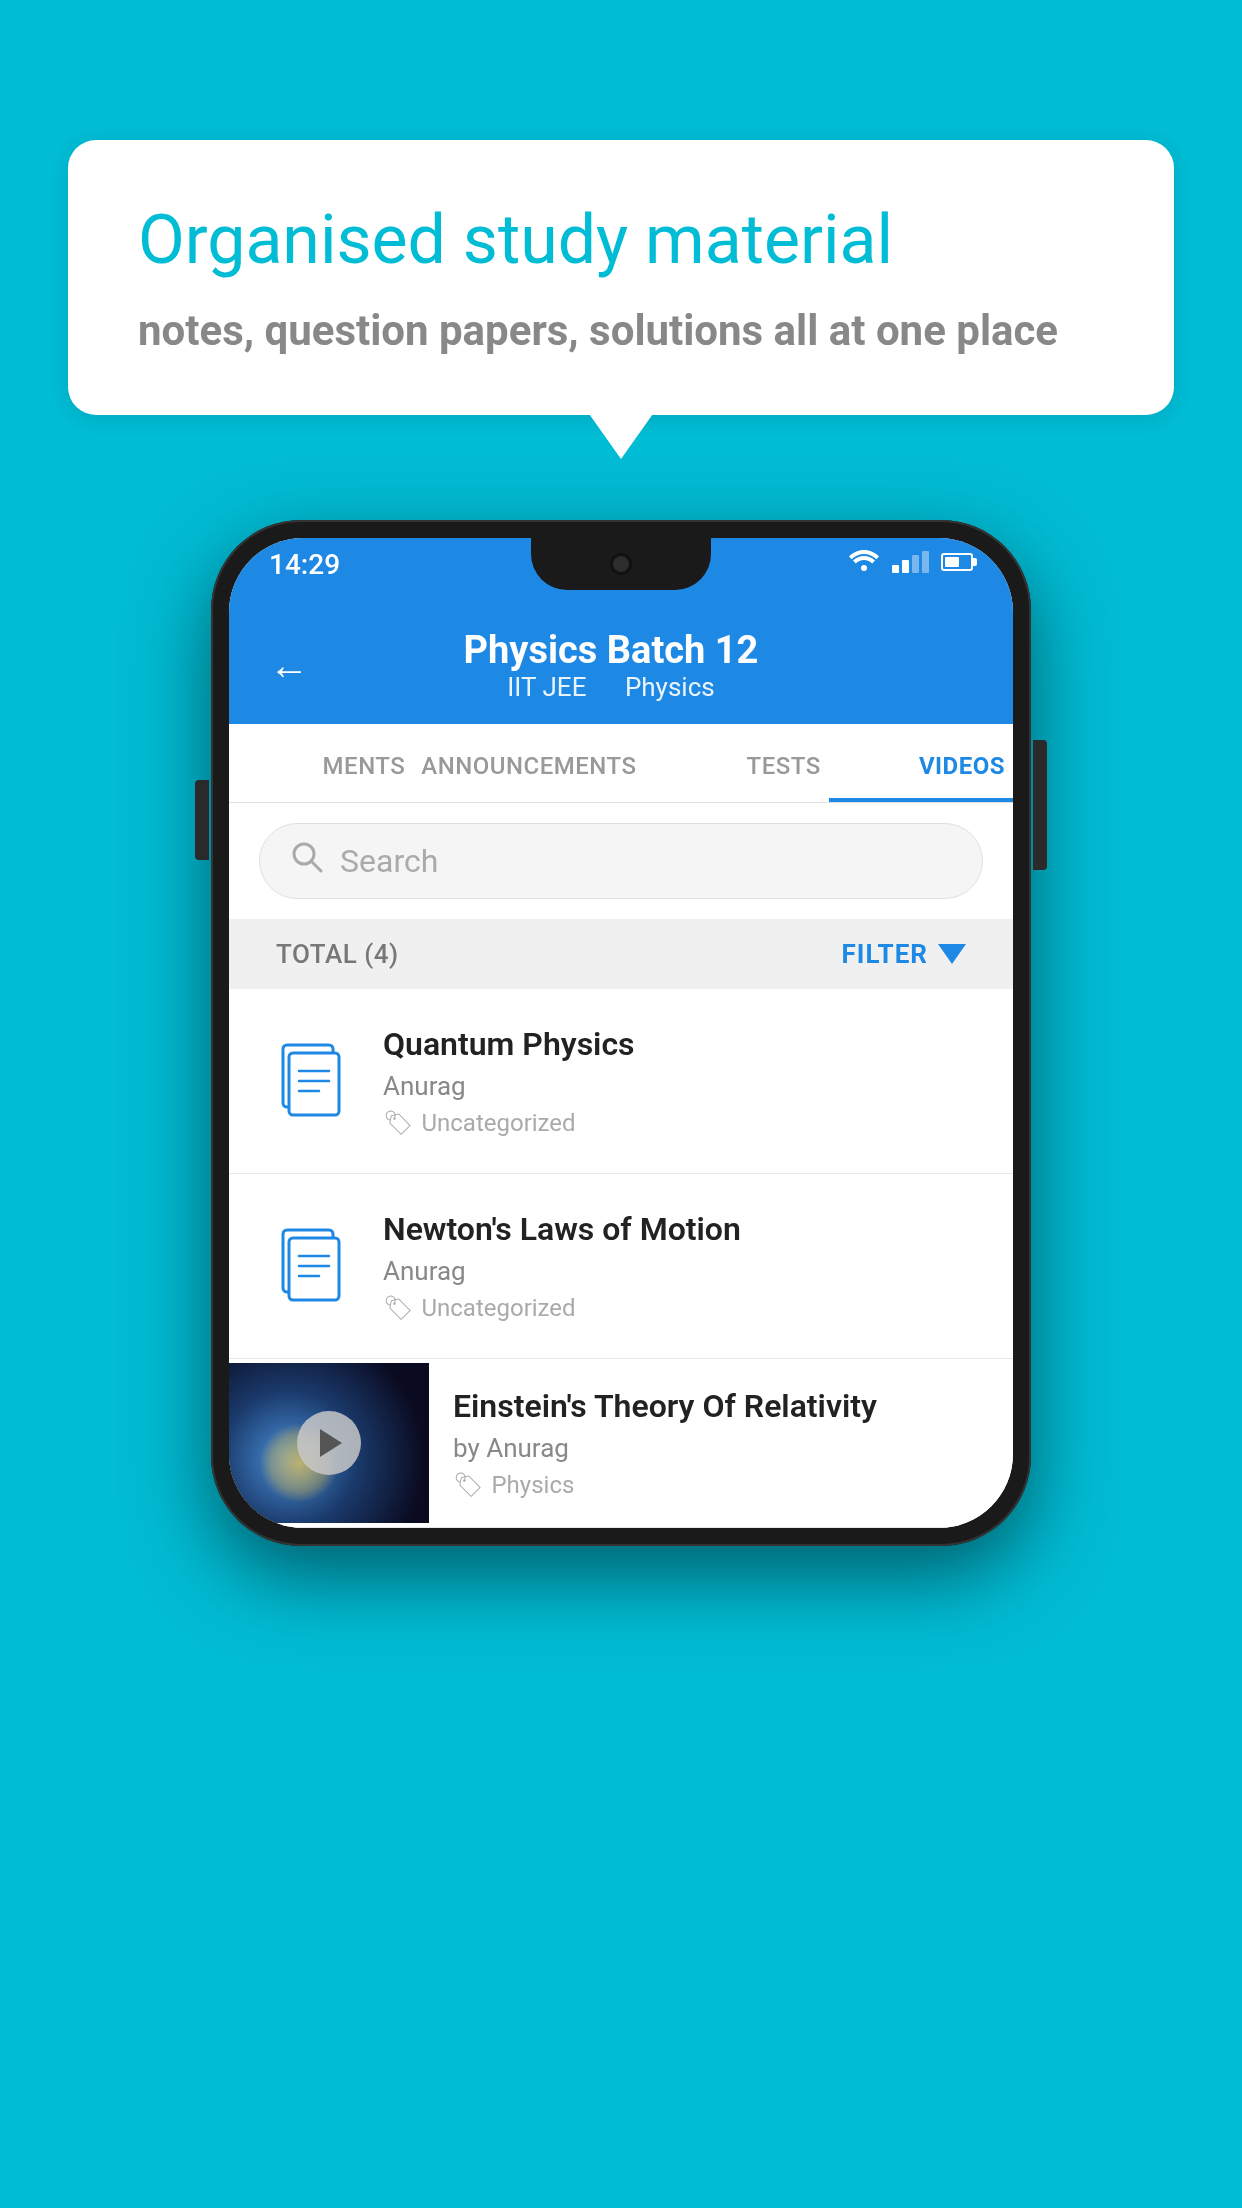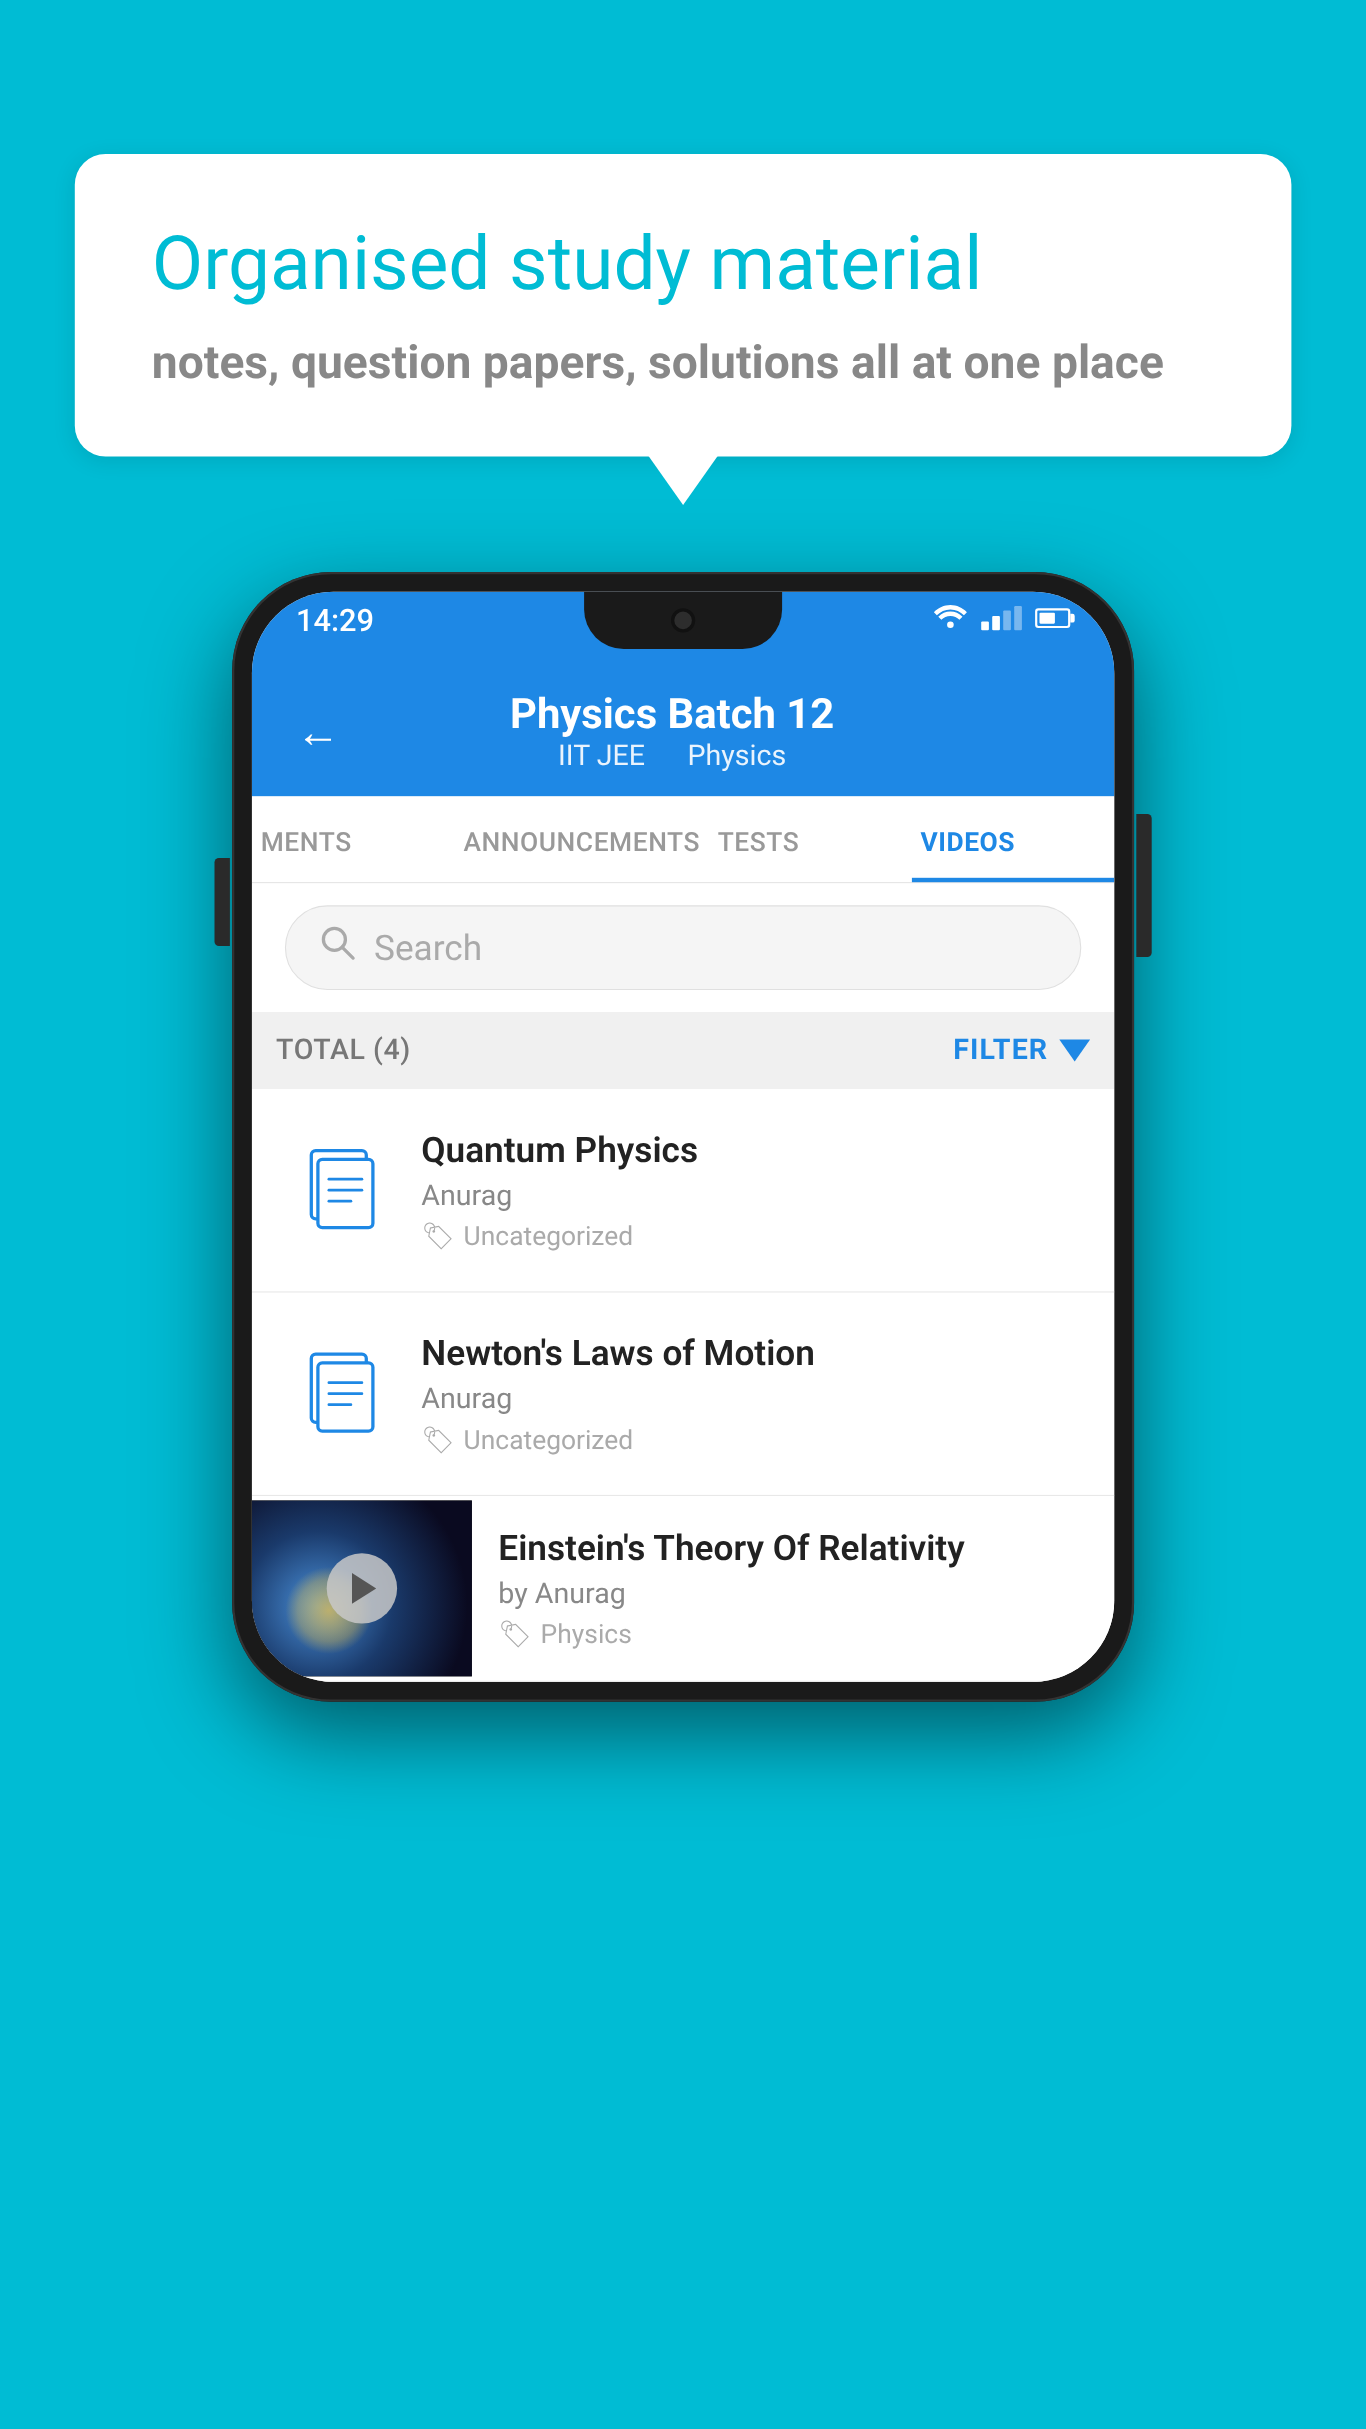--- a/index.html
+++ b/index.html
@@ -237,21 +237,21 @@
 
     
     .tabs-bar {
       background: white;
       display: flex;
       border-bottom: 1px solid #e0e0e0;
     }
 
     .tab {
       flex: 1;
-      text-align: left;
+      text-align: right;
       padding: 28px 8px 22px;
       font-size: 24px;
       font-weight: 500;
       color: #999;
       letter-spacing: 0.5px;
       cursor: pointer;
       position: relative;
     }
 
     .tab.active {
@@ -294,21 +294,21 @@
       font-size: 32px;
       color: #aaa;
       flex: 1;
     }
 
     
     .filter-row {
       background: #f0f0f0;
       display: flex;
       justify-content: space-between;
-      padding: 20px 22px;
+      padding: 20px 47px;
     }
 
     .total-label {
       font-size: 26px;
       color: #777;
       font-weight: 500;
       letter-spacing: 0.5px;
     }
 
     .filter-btn {

